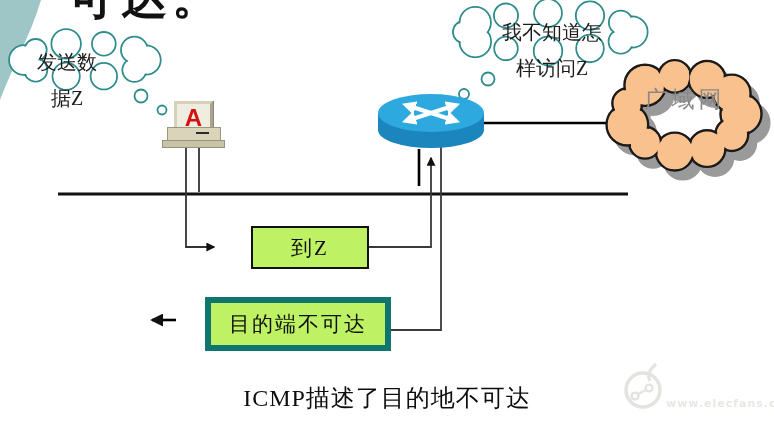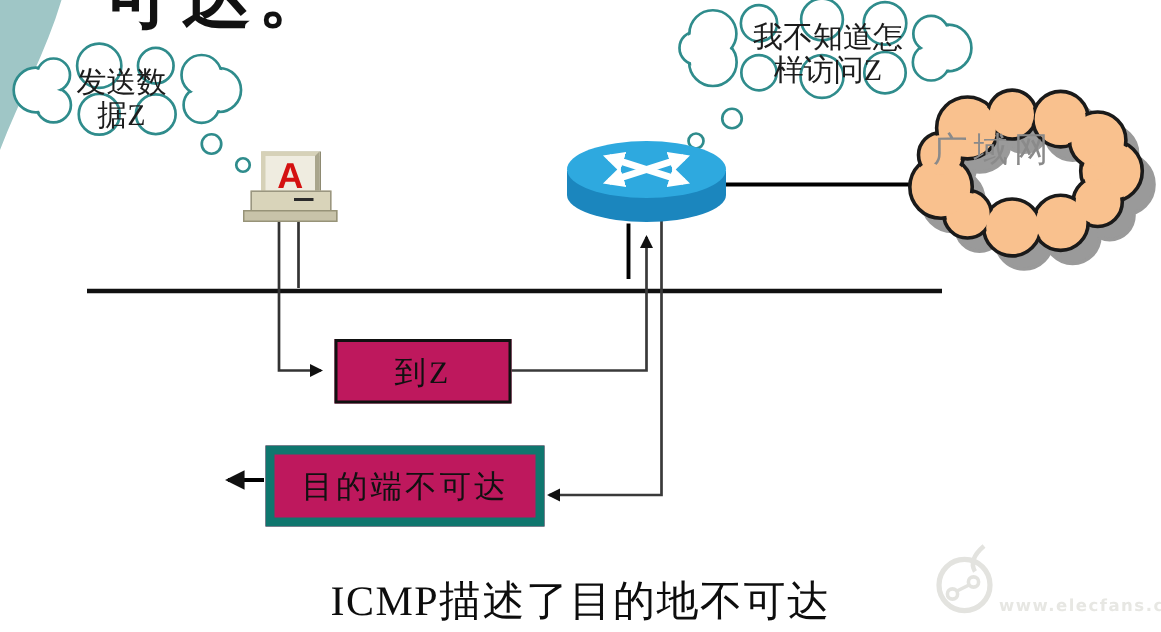--- a/index.html
+++ b/index.html
@@ -10,49 +10,49 @@
   .abs{position:absolute;}
   
   .wedge{left:0;top:0;z-index:1;}
   .title-partial{
     left:68px;top:-34px;z-index:2;font-family:"DejaVu Sans","Liberation Sans",sans-serif;
     font-size:47px;font-weight:700;color:#111;letter-spacing:5px;white-space:nowrap;
   }
   
   .bubble-svg{z-index:3;}
   .bubble-text{
-    z-index:4;text-align:center;color:#1c1c1c;font-size:20px;line-height:22px;white-space:pre-line;
+    z-index:4;text-align:center;color:#1c1c1c;font-size:20px;line-height:36px;white-space:pre-line;
   }
   
   .pc{z-index:5;}
   .pc-monitor{left:174px;top:101px;width:33px;height:28px;background:#efece0;
     border:3px solid #d6d1b8;border-right-color:#a9a58c;border-bottom-color:#a9a58c;
     box-shadow:1px 0 0 #8e8a72;display:flex;align-items:center;justify-content:center;}
   .pc-a{color:#d41111;font-family:"Liberation Sans","DejaVu Sans",sans-serif;
     font-size:24px;font-weight:700;line-height:1;}
   .pc-body{left:167px;top:127px;width:52px;height:12px;background:#d9d4ba;
     border:1px solid #9a9680;}
   .pc-dash{left:196px;top:132px;width:13px;height:2px;background:#2b2b2b;}
   .pc-base{left:162px;top:140px;width:61px;height:6px;background:#c8c3a9;border:1px solid #979378;}
   
   .router{left:376px;top:92px;z-index:5;}
   
   .wan{left:594px;top:50px;z-index:3;}
-  .wan-label{left:622px;top:84px;width:126px;z-index:4;text-align:left;
+  .wan-label{left:622px;top:84px;width:126px;z-index:4;text-align:center;
     color:#8a8a8a;font-size:23px;letter-spacing:4px;}
   
-  .fbox{z-index:6;background:#be185d;display:flex;align-items:center;justify-content:center;
-    color:#111;font-size:21px;letter-spacing:2px;}
+  .fbox{z-index:6;background:#bef264;display:flex;align-items:center;justify-content:center;
+    color:#111;font-size:21px;letter-spacing:2px;margin-left:28px;}
   .box-toz{left:223px;top:226px;width:114px;height:39px;border:2px solid #111;}
   .box-unreach{left:177px;top:297px;width:174px;height:42px;border:6px solid #0f766e;}
   
   .overlay{left:0;top:0;z-index:2;}
   
   .caption{left:167px;top:382px;width:440px;text-align:center;z-index:6;
-    color:#0d0d0d;font-size:28px;letter-spacing:1px;white-space:nowrap;}
+    color:#0d0d0d;font-size:24px;letter-spacing:1px;white-space:nowrap;}
   
   .wm{z-index:1;}
   .wm-logo{left:622px;top:360px;}
   .wm-brand{left:664px;top:371px;font-size:18px;font-weight:700;color:#e3e3df;
     letter-spacing:2px;font-style:italic;white-space:nowrap;
     font-family:"DejaVu Sans","Liberation Sans",sans-serif;}
   .wm-url{left:666px;top:397px;font-size:11px;font-weight:700;color:#e7e7e3;
     letter-spacing:1px;white-space:nowrap;font-family:"DejaVu Sans","Liberation Sans",sans-serif;}
 </style>
 </head>
@@ -112,21 +112,21 @@
         <circle cx="99.8500366568718" cy="50.16796077701761" r="11.973098409700988" fill="#ffffff"></circle>
         <circle cx="62.14996334312821" cy="50.16796077701761" r="12.378196724698702" fill="#ffffff"></circle>
         <circle cx="31.649963343128213" cy="43.992349288972044" r="10.352949830445755" fill="#ffffff"></circle>
         <circle cx="20" cy="34" r="13.609790111049366" fill="#ffffff"></circle>
         <circle cx="31.6499633431282" cy="24.007650711027956" r="9.746199867916808" fill="#ffffff"></circle>
         <circle cx="62.1499633431282" cy="17.83203922298239" r="13.47528820128334" fill="#ffffff"></circle>
         <circle cx="99.85003665687178" cy="17.832039222982388" r="10.596148689780872" fill="#ffffff"></circle>
         <circle cx="130.3500366568718" cy="24.007650711027953" r="12.072960007074318" fill="#ffffff"></circle>
       </g>
   </svg>
-  <div class="abs bubble-text" style="left:18px;top:44px;width:126px;">发送数
+  <div class="abs bubble-text" style="left:4px;top:44px;width:126px;">发送数
 据Z</div>
 
   <svg class="abs bubble-svg" style="left:444px;top:0px;" width="208" height="70">
     <g>
         <circle cx="188" cy="32" r="15.603677462019741" fill="#ffffff" stroke="#2f8c8c" stroke-width="1.8"></circle>
         <circle cx="176.74613391789285" cy="41.5" r="12.175409647728767" fill="#ffffff" stroke="#2f8c8c" stroke-width="1.8"></circle>
         <circle cx="146" cy="48.45448267190433" r="13.791373012126234" fill="#ffffff" stroke="#2f8c8c" stroke-width="1.8"></circle>
         <circle cx="104" cy="51" r="14.297745905873377" fill="#ffffff" stroke="#2f8c8c" stroke-width="1.8"></circle>
         <circle cx="62.00000000000002" cy="48.45448267190434" r="11.766187288057194" fill="#ffffff" stroke="#2f8c8c" stroke-width="1.8"></circle>
         <circle cx="31.25386608210715" cy="41.5" r="15.837237638811708" fill="#ffffff" stroke="#2f8c8c" stroke-width="1.8"></circle>

